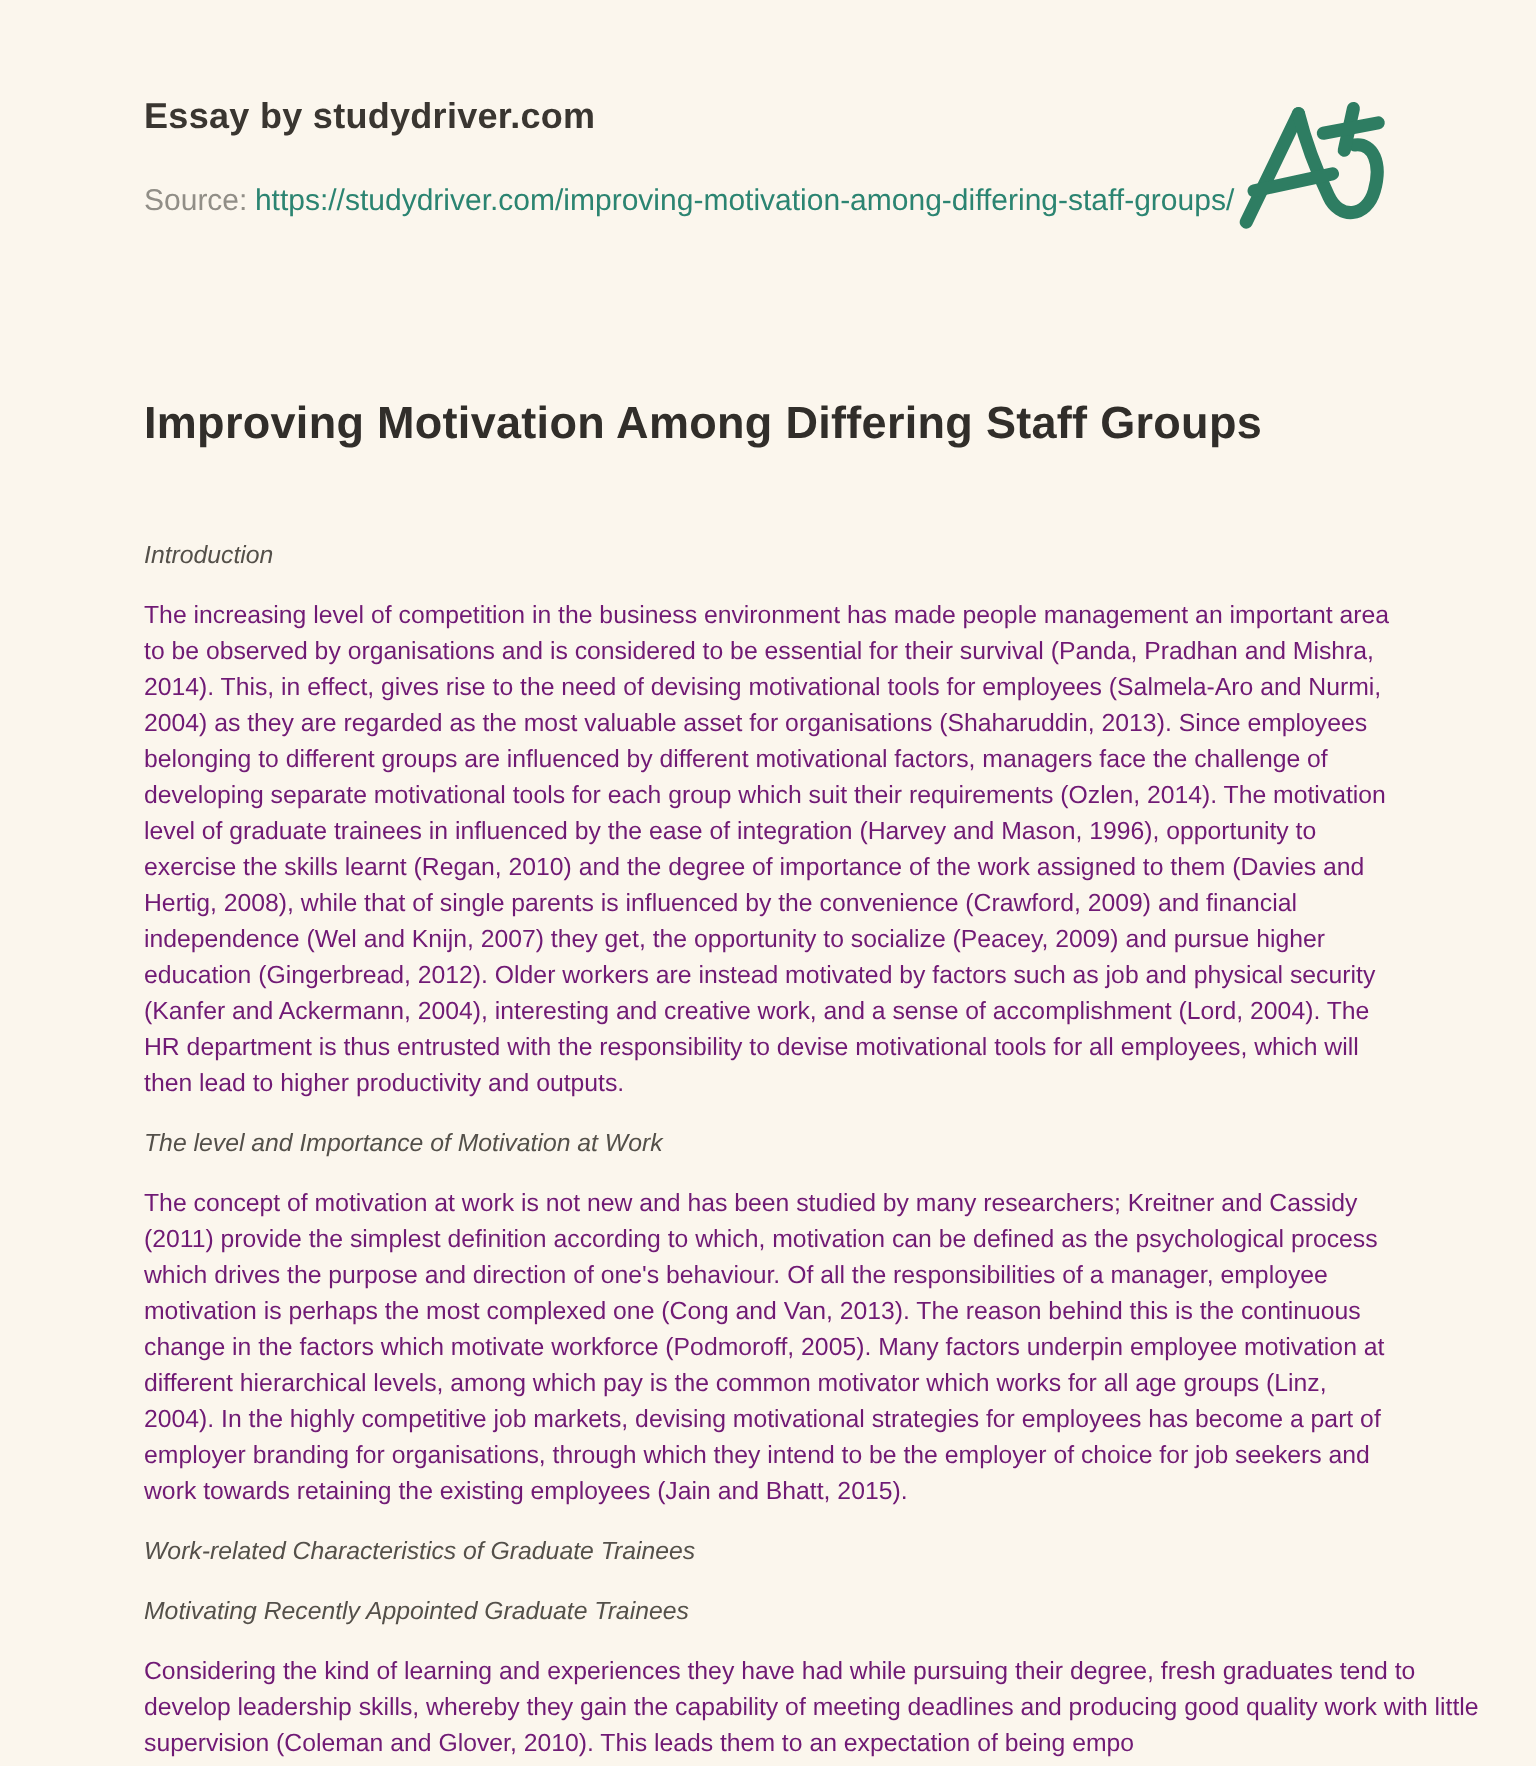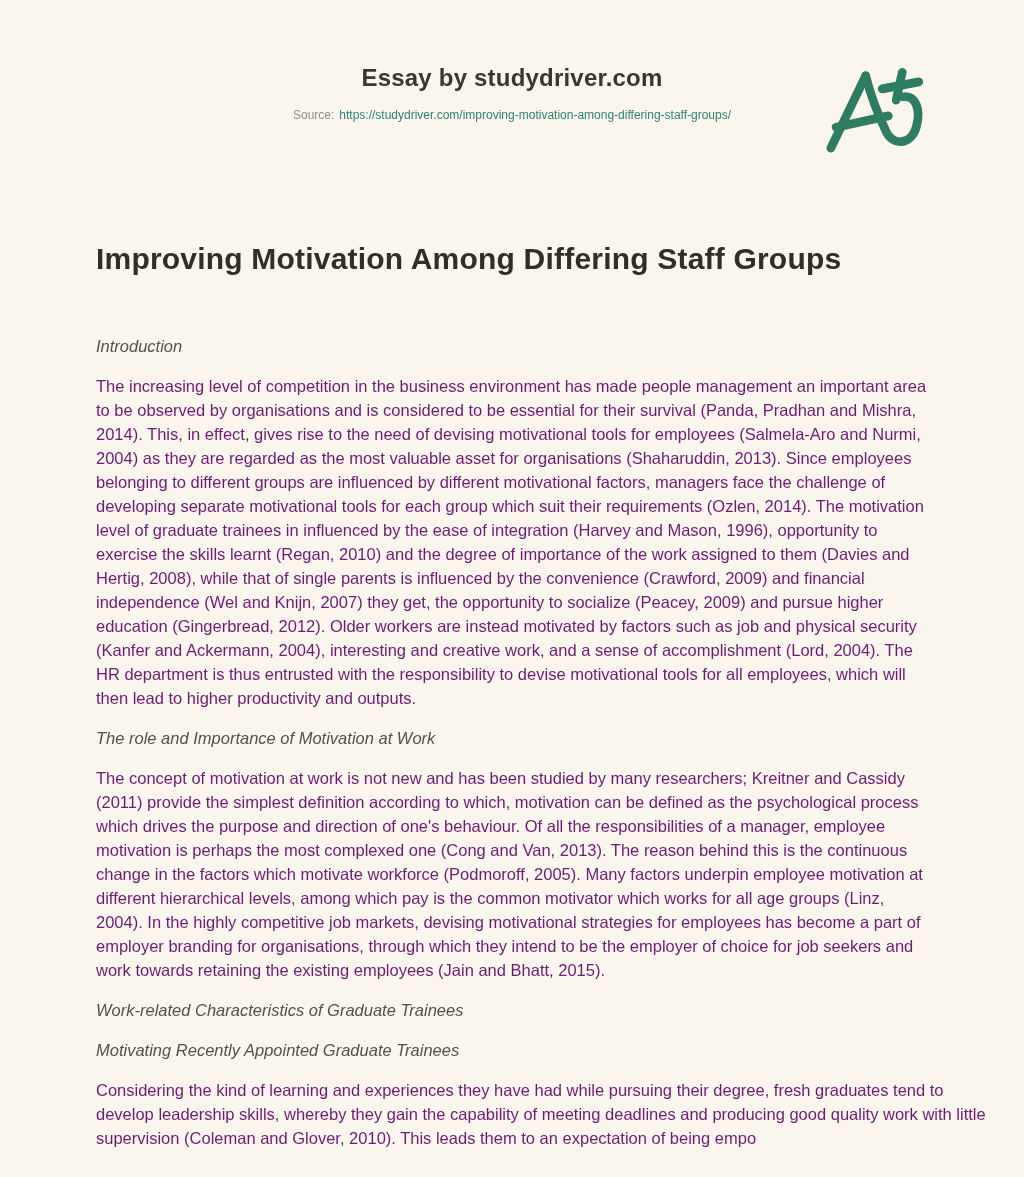--- a/index.html
+++ b/index.html
@@ -17,32 +17,31 @@
   .page {
     position: relative;
     box-sizing: border-box;
     width: 1024px;
     height: 1177px;
     padding: 64px 96px 0 96px;
   }
   
   .header {
     position: relative;
-    text-align: center;
   }
   .byline {
     font-size: 24px;
     font-weight: 700;
     color: #3a3631;
     line-height: 1.2;
     letter-spacing: 0.2px;
   }
   .source-line {
-    margin-top: 15px;
-    font-size: 12px;
+    margin-top: 28px;
+    font-size: 20px;
     line-height: 1.3;
   }
   .source-label {
     color: #918e87;
   }
   .source-link {
     color: #2b8471;
     text-decoration: none;
     margin-left: 5px;
     cursor: pointer;
@@ -114,21 +113,21 @@
       </svg>
     </div>
   </div>
 
   <div class="doc">
     <h1 class="title">Improving Motivation Among Differing Staff Groups</h1>
 
     <h2 class="section-heading">Introduction</h2>
     <p class="paragraph">The increasing level of competition in the business environment has made people management an important area to be observed by organisations and is considered to be essential for their survival (Panda, Pradhan and Mishra, 2014). This, in effect, gives rise to the need of devising motivational tools for employees (Salmela-Aro and Nurmi, 2004) as they are regarded as the most valuable asset for organisations (Shaharuddin, 2013). Since employees belonging to different groups are influenced by different motivational factors, managers face the challenge of developing separate motivational tools for each group which suit their requirements (Ozlen, 2014). The motivation level of graduate trainees in influenced by the ease of integration (Harvey and Mason, 1996), opportunity to exercise the skills learnt (Regan, 2010) and the degree of importance of the work assigned to them (Davies and Hertig, 2008), while that of single parents is influenced by the convenience (Crawford, 2009) and financial independence (Wel and Knijn, 2007) they get, the opportunity to socialize (Peacey, 2009) and pursue higher education (Gingerbread, 2012). Older workers are instead motivated by factors such as job and physical security (Kanfer and Ackermann, 2004), interesting and creative work, and a sense of accomplishment (Lord, 2004). The HR department is thus entrusted with the responsibility to devise motivational tools for all employees, which will then lead to higher productivity and outputs.</p>
 
-    <h2 class="section-heading">The role and Importance of Motivation at Work</h2>
+    <h2 class="section-heading">The level and Importance of Motivation at Work</h2>
     <p class="paragraph">The concept of motivation at work is not new and has been studied by many researchers; Kreitner and Cassidy (2011) provide the simplest definition according to which, motivation can be defined as the psychological process which drives the purpose and direction of one's behaviour. Of all the responsibilities of a manager, employee motivation is perhaps the most complexed one (Cong and Van, 2013). The reason behind this is the continuous change in the factors which motivate workforce (Podmoroff, 2005). Many factors underpin employee motivation at different hierarchical levels, among which pay is the common motivator which works for all age groups (Linz, 2004). In the highly competitive job markets, devising motivational strategies for employees has become a part of employer branding for organisations, through which they intend to be the employer of choice for job seekers and work towards retaining the existing employees (Jain and Bhatt, 2015).</p>
 
     <h2 class="section-heading">Work-related Characteristics of Graduate Trainees</h2>
 
     <h2 class="section-heading">Motivating Recently Appointed Graduate Trainees</h2>
     <p class="paragraph wide">Considering the kind of learning and experiences they have had while pursuing their degree, fresh graduates tend to develop leadership skills, whereby they gain the capability of meeting deadlines and producing good quality work with little supervision (Coleman and Glover, 2010). This leads them to an expectation of being empo</p>
   </div>
 
 </div>
 

